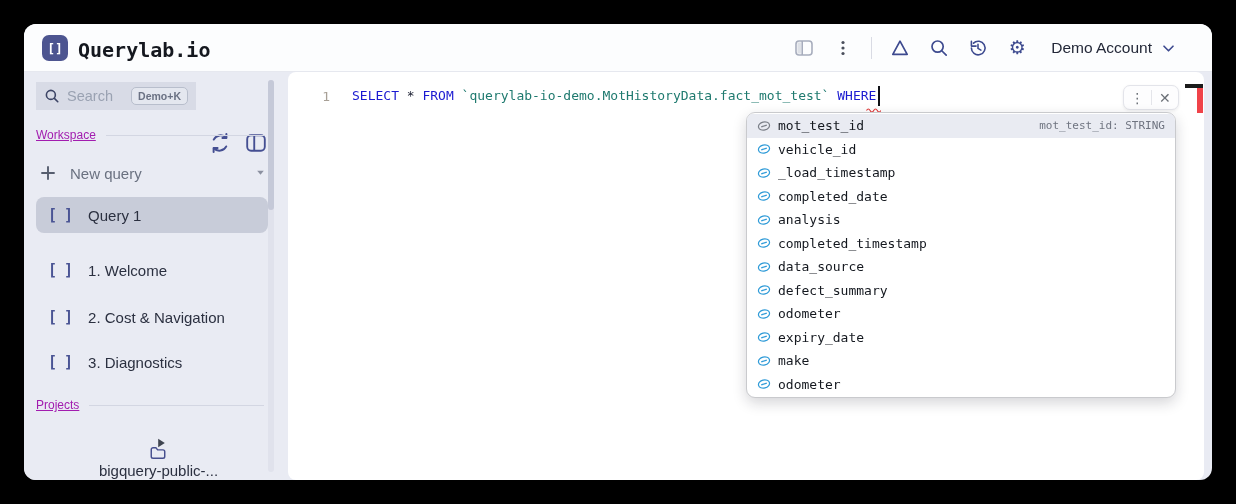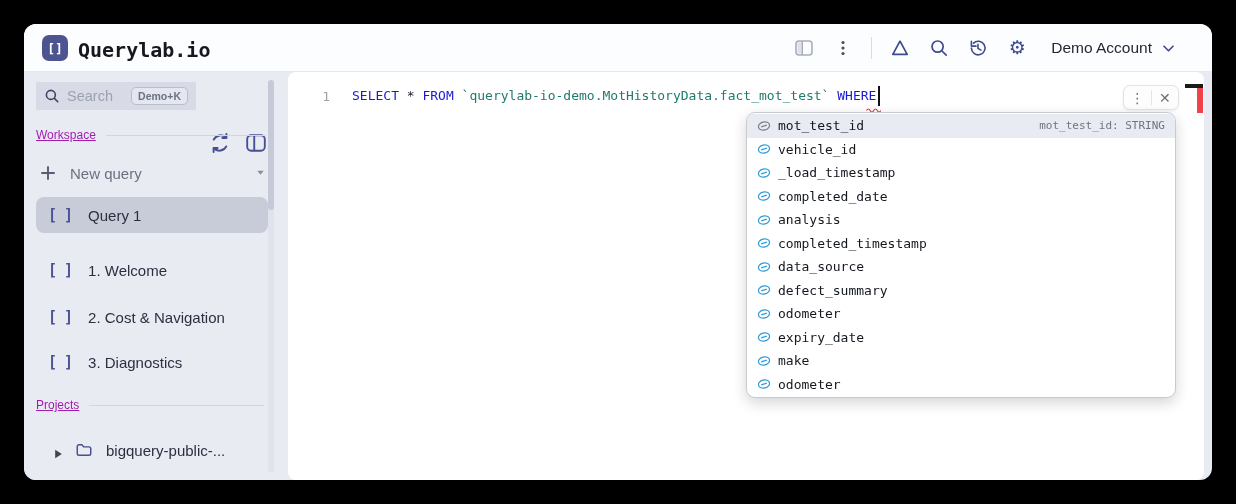--- a/index.html
+++ b/index.html
@@ -65,21 +65,21 @@
            display:flex; align-items:center; cursor:pointer; }
   .q-row:nth-child(1) { top:125px; }
   .q-row:nth-child(2) { top:180px; }
   .q-row:nth-child(3) { top:227px; }
   .q-row:nth-child(4) { top:272px; }
   .q-row.selected { background:#c8ccd9; }
   .q-row .bracket { font-family:"DejaVu Sans Mono", monospace; font-weight:bold;
                     font-size:15px; color:#4a5494; margin-left:12px; letter-spacing:-1px; }
   .q-row .q-label { font-size:15px; color:#2b3040; margin-left:16px; }
   .p-row { position:absolute; left:12px; top:362px; width:232px; height:32px;
-           display:flex; align-items:center; cursor:pointer; }
+           display:flex; align-items:center; cursor:pointer;flex-direction:column; }
   .p-row .expander { width:9px; height:10px; margin-left:18px; color:#3f4450; }
   .p-row .folder { width:18px; height:18px; margin-left:12px; color:#474f8e; }
   .p-row .p-label { font-size:15px; color:#2b3040; margin-left:13px; }
 
   
   #editor-pane { position:absolute; left:264px; top:48px; width:916px; height:408px;
                  background:#ffffff; border-radius:8px; }
   #line-no { position:absolute; left:22px; top:17px; width:20px; text-align:right;
              font-family:"DejaVu Sans Mono", monospace; font-size:13px; color:#a8a096; }
   #code-line { position:absolute; left:64px; top:16px; height:20px;

